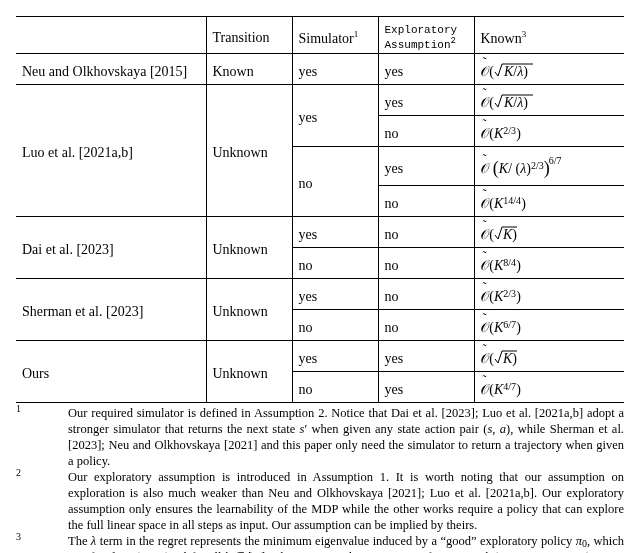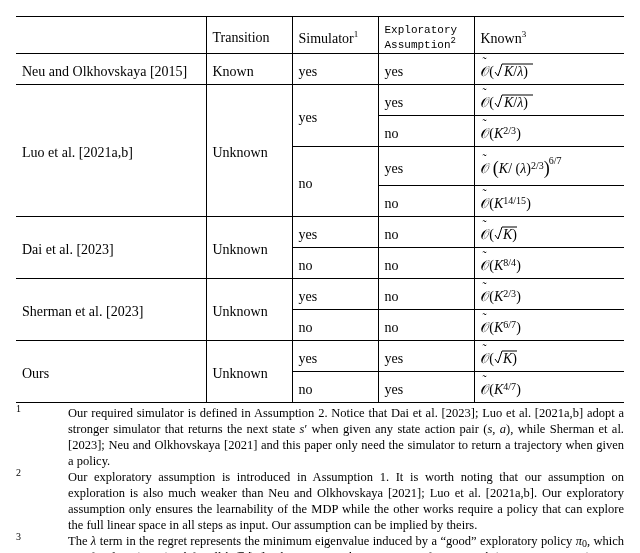--- a/index.html
+++ b/index.html
@@ -99,21 +99,21 @@
     <td class="bl bb c">no</td>
     <td class="bl bb regret"><span class="tildeo"><span class="tilde">˜</span>𝒪</span>(<i>K</i><span class="supsc">2/3</span>)</td>
   </tr>
   <tr>
     <td rowspan="2" class="bl bb c">no</td>
     <td class="bl bb c">yes</td>
     <td class="bl bb regret" style="height:28px"><span class="tildeo"><span class="tilde">˜</span>𝒪</span>&nbsp;<span class="big">(</span><i>K</i>/ (<i>λ</i>)<span class="supsc">2/3</span><span class="big">)</span><span class="frac67">6/7</span></td>
   </tr>
   <tr>
     <td class="bl bb c">no</td>
-    <td class="bl bb regret"><span class="tildeo"><span class="tilde">˜</span>𝒪</span>(<i>K</i><span class="supsc">14/15</span>)</td>
+    <td class="bl bb regret"><span class="tildeo"><span class="tilde">˜</span>𝒪</span>(<i>K</i><span class="supsc">14/4</span>)</td>
   </tr>
 
   <tr>
     <td rowspan="2" class="bb"><span>Dai </span><span class="ital">et al.</span><span> [2023]</span></td>
     <td rowspan="2" class="bl bb c">Unknown</td>
     <td class="bl bb c">yes</td>
     <td class="bl bb c">no</td>
     <td class="bl bb regret"><span class="tildeo"><span class="tilde">˜</span>𝒪</span>(<svg class="sq" width="24" height="15">
             <path d="M1 9 L4 13 L8 1 L23 1" stroke="#000" fill="none" stroke-width="1"></path>
           </svg><span style="margin-left:-15px"><i>K</i></span>)</td>

